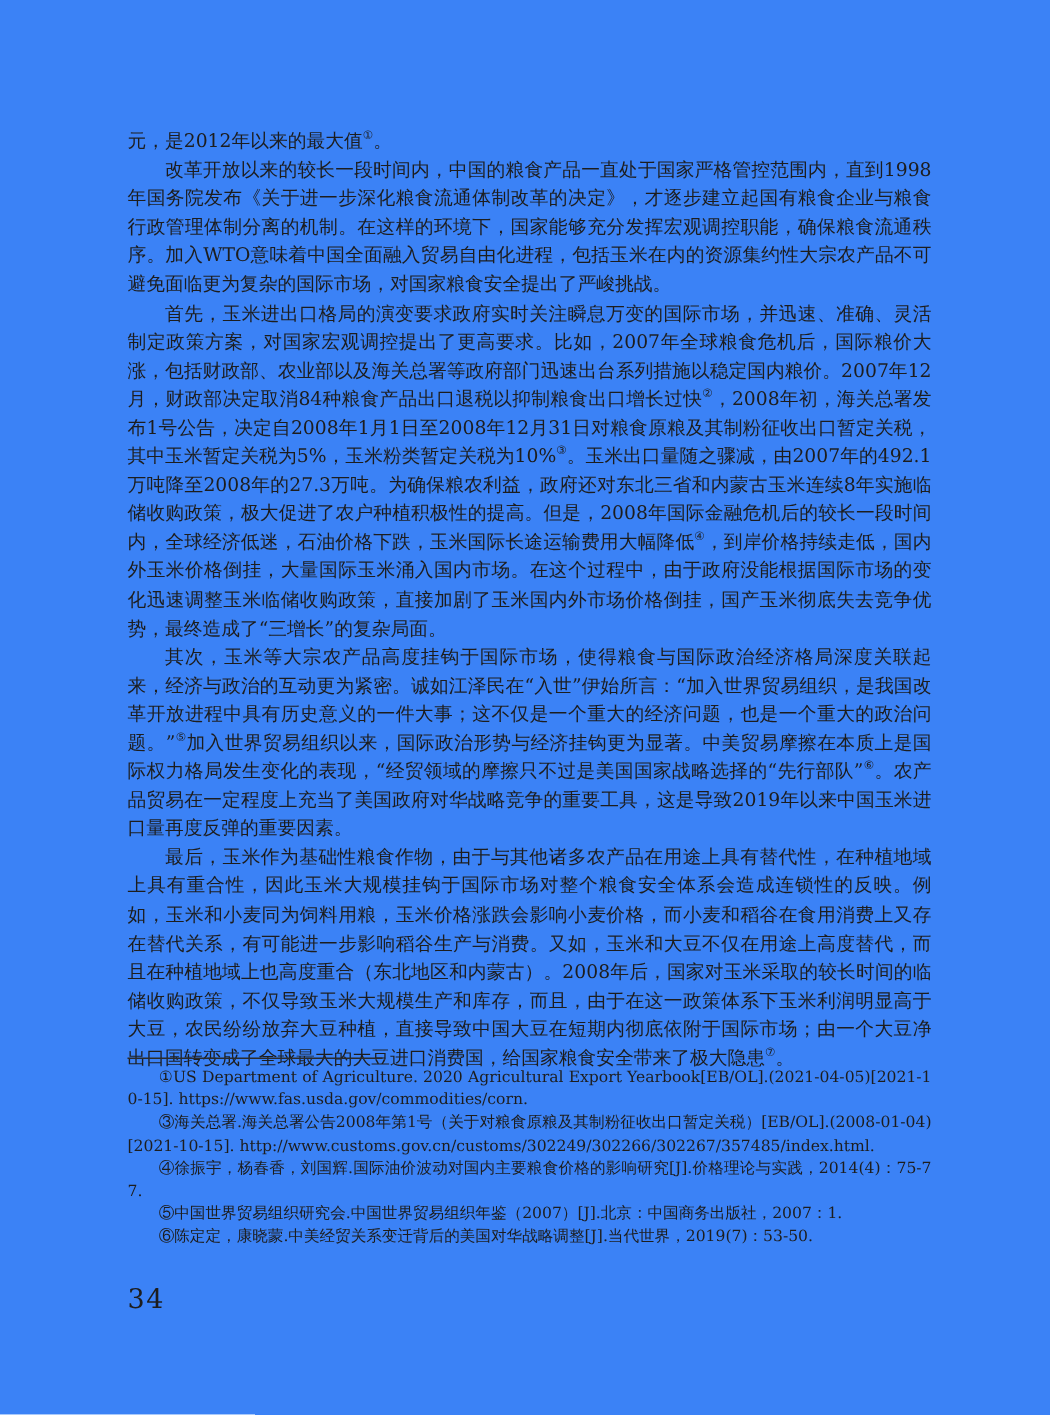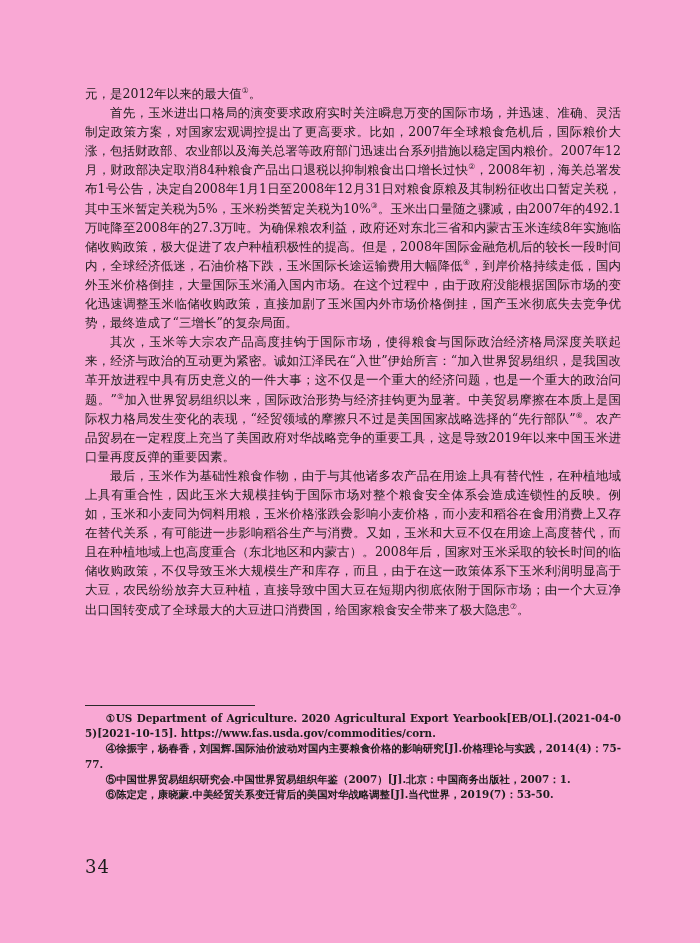--- a/index.html
+++ b/index.html
@@ -4,21 +4,21 @@
 <style>
   html, body {
     margin: 0;
     padding: 0;
     background: #ffffff;
   }
   .page {
     position: relative;
     width: 700px;
     height: 943px;
-    background: #f9a8d4;
+    background: #3b82f6;
     overflow: hidden;
     font-family: "DejaVu Serif", "Liberation Serif", serif;
     color: #1d1d1d;
   }
   .body-text {
     position: absolute;
     left: 85px;
     top: 84px;
     width: 536px;
     font-size: 12.5px;
@@ -47,21 +47,20 @@
   }
   .footnotes {
     position: absolute;
     left: 85px;
     top: 711px;
     width: 536px;
     font-size: 10.4px;
     line-height: 15.2px;
     text-align: justify;
     word-break: break-all;
-    font-weight: bold;
   }
   .footnotes p {
     margin: 0;
     padding: 0;
     text-indent: 2em;
   }
   .page-number {
     position: absolute;
     left: 85px;
     top: 856px;
@@ -69,29 +68,31 @@
     letter-spacing: 1px;
   }
 </style>
 </head>
 <body>
 
 <div class="page">
 
   <div class="body-text">
     <p>元，是2012年以来的最大值<sup class="fnref">①</sup>。</p>
+    <p class="par-indent">改革开放以来的较长一段时间内，中国的粮食产品一直处于国家严格管控范围内，直到1998年国务院发布《关于进一步深化粮食流通体制改革的决定》，才逐步建立起国有粮食企业与粮食行政管理体制分离的机制。在这样的环境下，国家能够充分发挥宏观调控职能，确保粮食流通秩序。加入WTO意味着中国全面融入贸易自由化进程，包括玉米在内的资源集约性大宗农产品不可避免面临更为复杂的国际市场，对国家粮食安全提出了严峻挑战。</p>
     <p class="par-indent">首先，玉米进出口格局的演变要求政府实时关注瞬息万变的国际市场，并迅速、准确、灵活制定政策方案，对国家宏观调控提出了更高要求。比如，2007年全球粮食危机后，国际粮价大涨，包括财政部、农业部以及海关总署等政府部门迅速出台系列措施以稳定国内粮价。2007年12月，财政部决定取消84种粮食产品出口退税以抑制粮食出口增长过快<sup class="fnref">②</sup>，2008年初，海关总署发布1号公告，决定自2008年1月1日至2008年12月31日对粮食原粮及其制粉征收出口暂定关税，其中玉米暂定关税为5%，玉米粉类暂定关税为10%<sup class="fnref">③</sup>。玉米出口量随之骤减，由2007年的492.1万吨降至2008年的27.3万吨。为确保粮农利益，政府还对东北三省和内蒙古玉米连续8年实施临储收购政策，极大促进了农户种植积极性的提高。但是，2008年国际金融危机后的较长一段时间内，全球经济低迷，石油价格下跌，玉米国际长途运输费用大幅降低<sup class="fnref">④</sup>，到岸价格持续走低，国内外玉米价格倒挂，大量国际玉米涌入国内市场。在这个过程中，由于政府没能根据国际市场的变化迅速调整玉米临储收购政策，直接加剧了玉米国内外市场价格倒挂，国产玉米彻底失去竞争优势，最终造成了“三增长”的复杂局面。</p>
     <p class="par-indent">其次，玉米等大宗农产品高度挂钩于国际市场，使得粮食与国际政治经济格局深度关联起来，经济与政治的互动更为紧密。诚如江泽民在“入世”伊始所言：“加入世界贸易组织，是我国改革开放进程中具有历史意义的一件大事；这不仅是一个重大的经济问题，也是一个重大的政治问题。”<sup class="fnref">⑤</sup>加入世界贸易组织以来，国际政治形势与经济挂钩更为显著。中美贸易摩擦在本质上是国际权力格局发生变化的表现，“经贸领域的摩擦只不过是美国国家战略选择的“先行部队”<sup class="fnref">⑥</sup>。农产品贸易在一定程度上充当了美国政府对华战略竞争的重要工具，这是导致2019年以来中国玉米进口量再度反弹的重要因素。</p>
     <p class="par-indent">最后，玉米作为基础性粮食作物，由于与其他诸多农产品在用途上具有替代性，在种植地域上具有重合性，因此玉米大规模挂钩于国际市场对整个粮食安全体系会造成连锁性的反映。例如，玉米和小麦同为饲料用粮，玉米价格涨跌会影响小麦价格，而小麦和稻谷在食用消费上又存在替代关系，有可能进一步影响稻谷生产与消费。又如，玉米和大豆不仅在用途上高度替代，而且在种植地域上也高度重合（东北地区和内蒙古）。2008年后，国家对玉米采取的较长时间的临储收购政策，不仅导致玉米大规模生产和库存，而且，由于在这一政策体系下玉米利润明显高于大豆，农民纷纷放弃大豆种植，直接导致中国大豆在短期内彻底依附于国际市场；由一个大豆净出口国转变成了全球最大的大豆进口消费国，给国家粮食安全带来了极大隐患<sup class="fnref">⑦</sup>。</p>
   </div>
 
   <div class="fn-separator"></div>
 
   <div class="footnotes">
     <p>①US Department of Agriculture. 2020 Agricultural Export Yearbook[EB/OL].(2021-04-05)[2021-10-15]. https://www.fas.usda.gov/commodities/corn.</p>
+    <p>③海关总署.海关总署公告2008年第1号（关于对粮食原粮及其制粉征收出口暂定关税）[EB/OL].(2008-01-04)[2021-10-15]. http://www.customs.gov.cn/customs/302249/302266/302267/357485/index.html.</p>
     <p>④徐振宇，杨春香，刘国辉.国际油价波动对国内主要粮食价格的影响研究[J].价格理论与实践，2014(4)：75-77.</p>
     <p>⑤中国世界贸易组织研究会.中国世界贸易组织年鉴（2007）[J].北京：中国商务出版社，2007：1.</p>
     <p>⑥陈定定，康晓蒙.中美经贸关系变迁背后的美国对华战略调整[J].当代世界，2019(7)：53-50.</p>
   </div>
 
   <div class="page-number">34</div>
 
 </div>
 
 </body></html>

